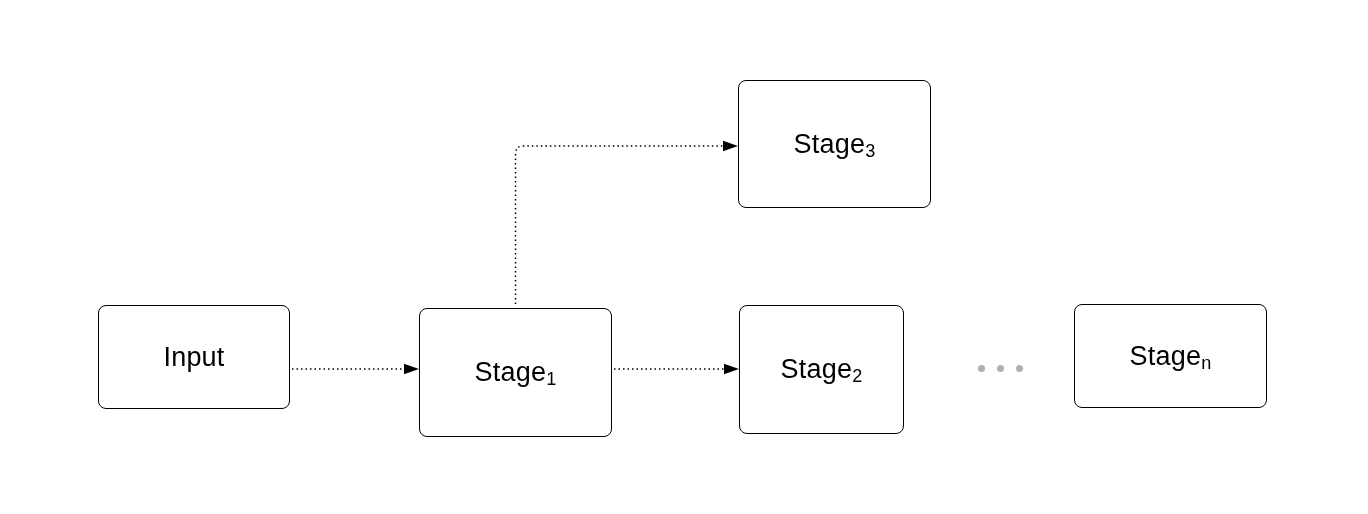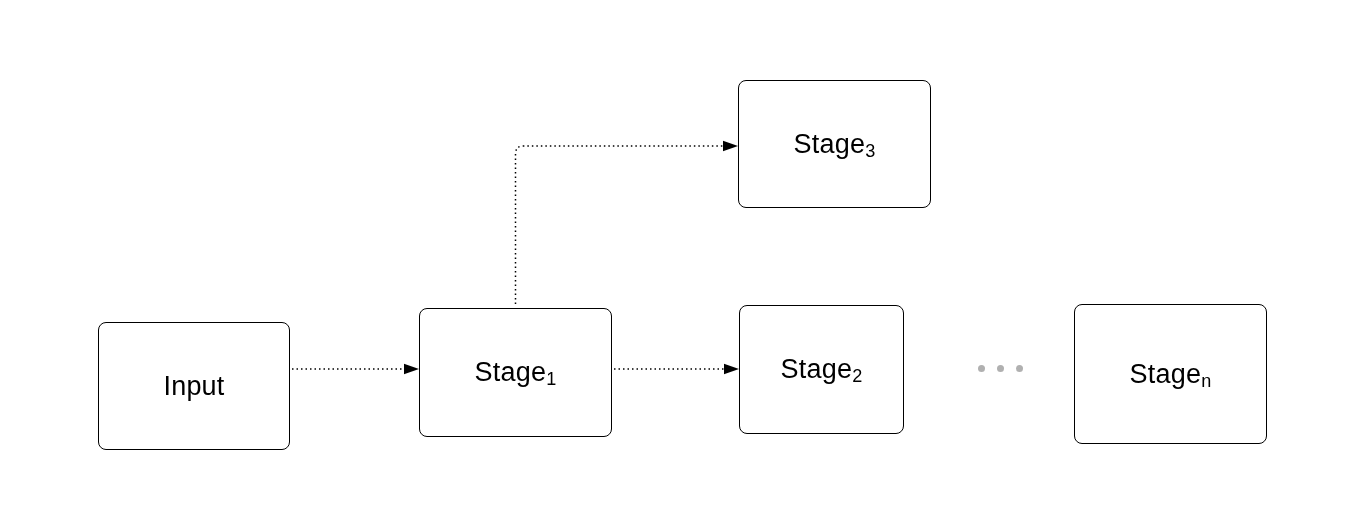--- a/index.html
+++ b/index.html
@@ -48,25 +48,25 @@
   }
   .node .label {
     white-space: nowrap;
     line-height: 1;
   }
   .node sub {
     font-size: 0.67em;
     line-height: 0;
     vertical-align: -0.22em;
   }
-  #node-input  { left: 98px;   top: 322px; width: 192px; height: 128px; }
+  #node-input  { left: 98px;   top: 305px; width: 192px; height: 104px; }
   #node-stage1 { left: 419px;  top: 308px; width: 193px; height: 129px; }
   #node-stage3 { left: 738px;  top: 80px;  width: 193px; height: 128px; }
   #node-stage2 { left: 739px;  top: 305px; width: 165px; height: 129px; }
-  #node-stagen { left: 1074px; top: 304px; width: 193px; height: 140px; }
+  #node-stagen { left: 1074px; top: 304px; width: 193px; height: 104px; }
   .ellipsis {
     position: absolute;
     left: 978px;
     top: 365px;
     display: flex;
     gap: 12px;
     align-items: center;
   }
   .ellipsis .dot {
     width: 7px;

